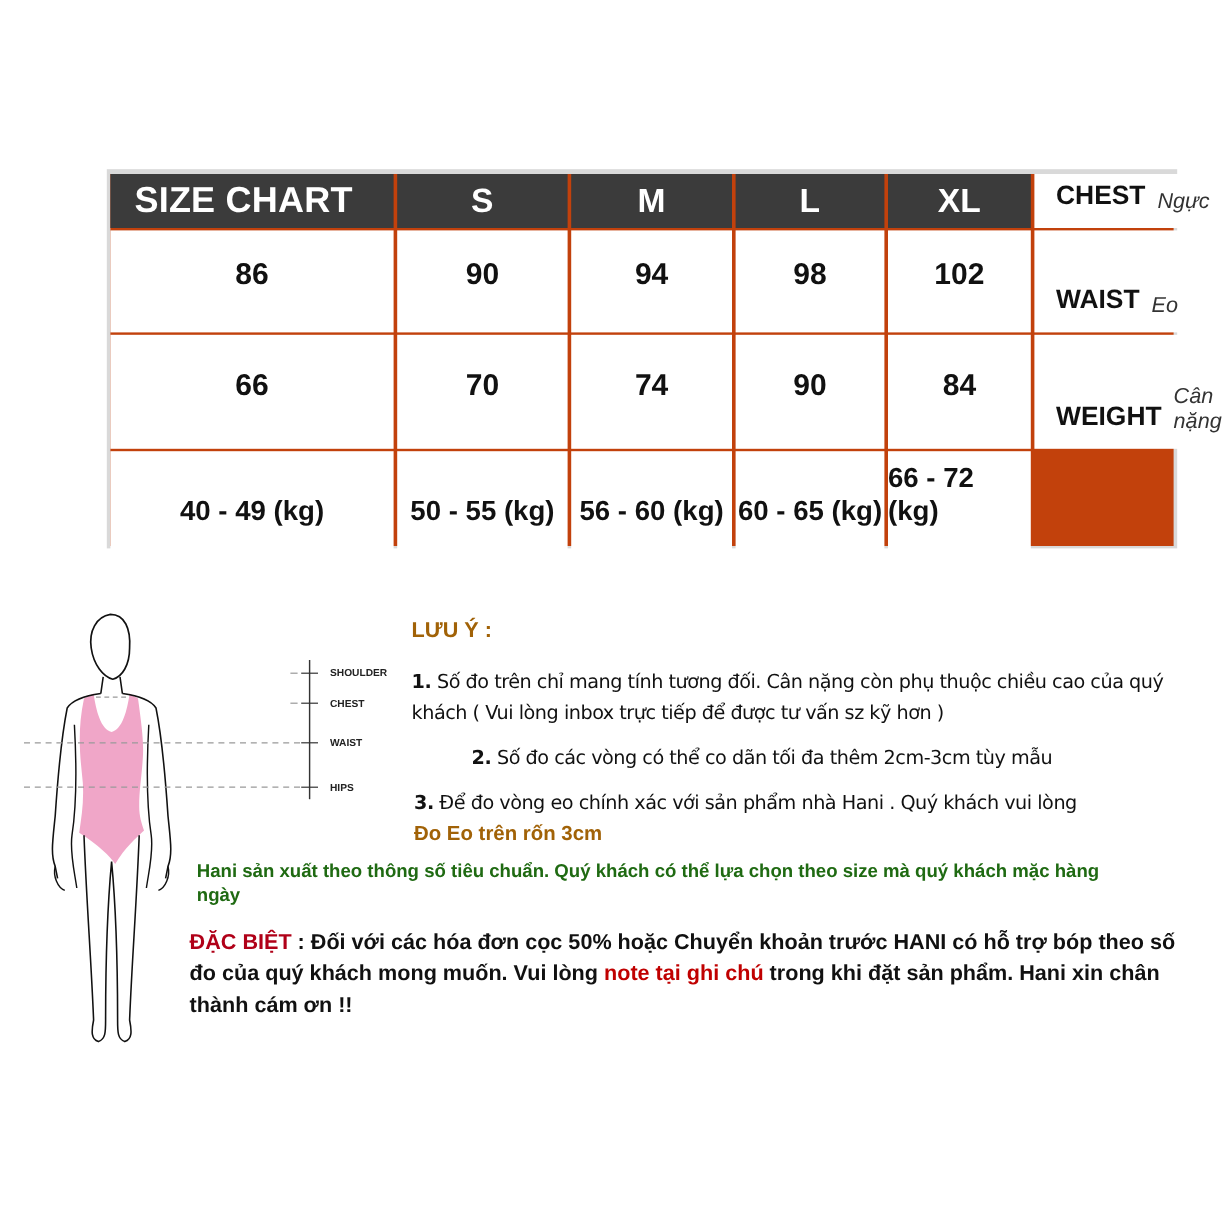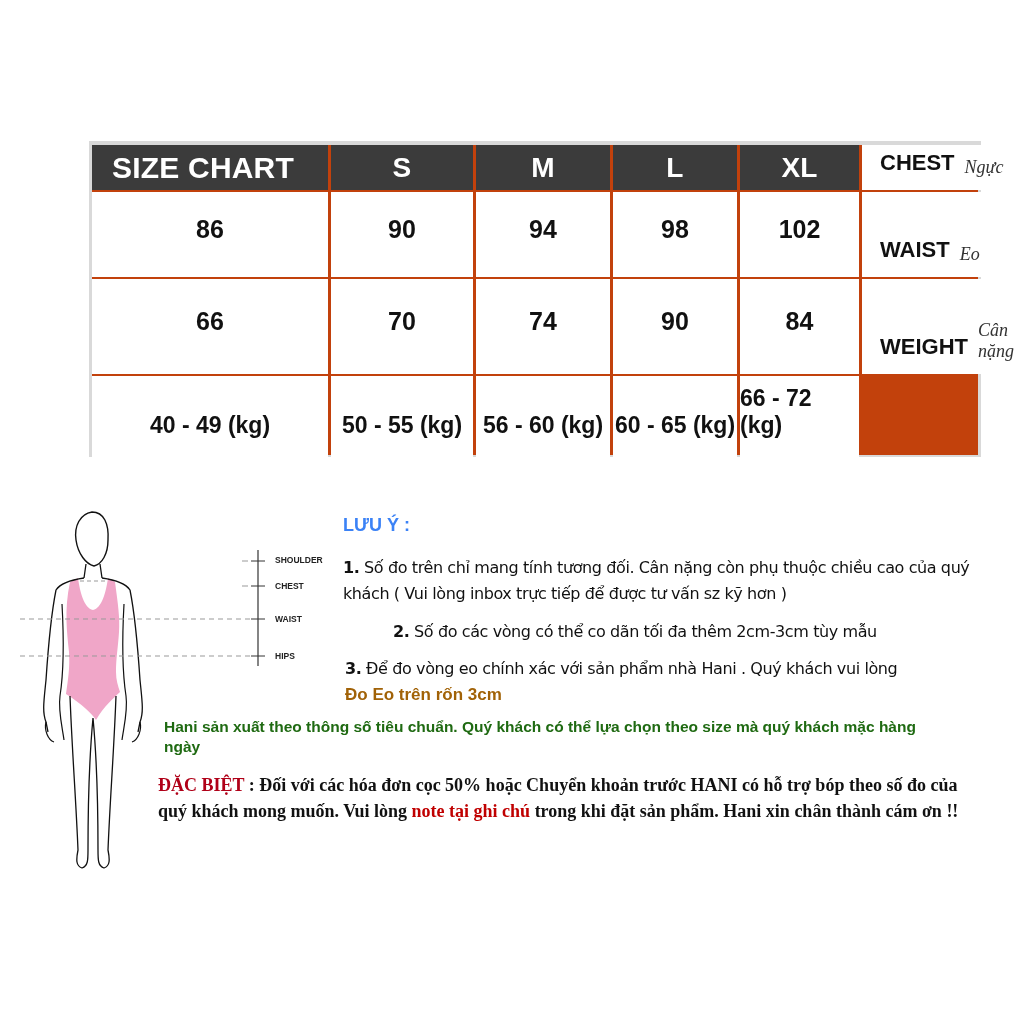--- a/index.html
+++ b/index.html
@@ -28,37 +28,37 @@
     background: #ffffff; display: flex; align-items: center; justify-content: center;
     font-weight: bold; color: #111; font-size: 25px;
   }
   .cell.val { padding-bottom: 10px; }
   .cell.weight { font-size: 23px; align-items: flex-end; padding-bottom: 22px; }
   .rowlabel {
     background: #ffffff; display: flex; align-items: flex-end;
     padding-left: 18px; padding-bottom: 14px; color: #111;
   }
   .rowlabel .en { font-weight: bold; font-size: 22px; }
-  .rowlabel .vi { font-style: italic; font-size: 18px; color: #333; margin-left: 10px; position: relative; top: 2px; font-family: Liberation Serif, serif; }
+  .rowlabel .vi { font-style: italic; font-size: 18px; color: #333; margin-left: 10px; position: relative; top: 2px; }
 
   
   .figure { position: absolute; left: 20px; top: 500px; width: 330px; height: 390px; }
 
   
-  .notes-title { position: absolute; left: 343px; top: 515px; color: #3b82f6; font-weight: bold; font-size: 18px; }
+  .notes-title { position: absolute; left: 343px; top: 515px; color: #a16207; font-weight: bold; font-size: 18px; }
   .note { position: absolute; color: #111; font-size: 17.5px; line-height: 26px; font-family: "DejaVu Sans", sans-serif; font-size: 16px; letter-spacing: -0.4px; }
   .note b { font-weight: bold; }
   .note-1 { left: 343px; top: 555px; width: 660px; }
   .note-2 { left: 345px; top: 619px; width: 660px; margin-left: 48px; }
   .note-3 { left: 345px; top: 656px; width: 660px; }
   .note-3 .red { color: #a16207; font-weight: bold; display: block; font-family: "Liberation Sans", sans-serif; font-size: 17px; letter-spacing: 0; }
 
   .green-note { position: absolute; left: 164px; top: 717px; width: 790px; color: #1f6a12; font-weight: bold; font-size: 15.5px; line-height: 20px; }
 
-  .special { position: absolute; left: 158px; top: 772px; width: 830px; color: #111; font-weight: bold; font-size: 18px; line-height: 26px; font-family: Liberation Serif, serif; }
+  .special { position: absolute; left: 158px; top: 772px; width: 830px; color: #111; font-weight: bold; font-size: 18px; line-height: 26px; }
   .special .label { color: #b00018; }
   .special .hl { color: #c00000; }
 </style>
 </head>
 <body>
 
 <div class="size-table-wrap">
   <div class="size-table">
     <div class="hcell first">SIZE CHART</div>
     <div class="hcell">S</div>

